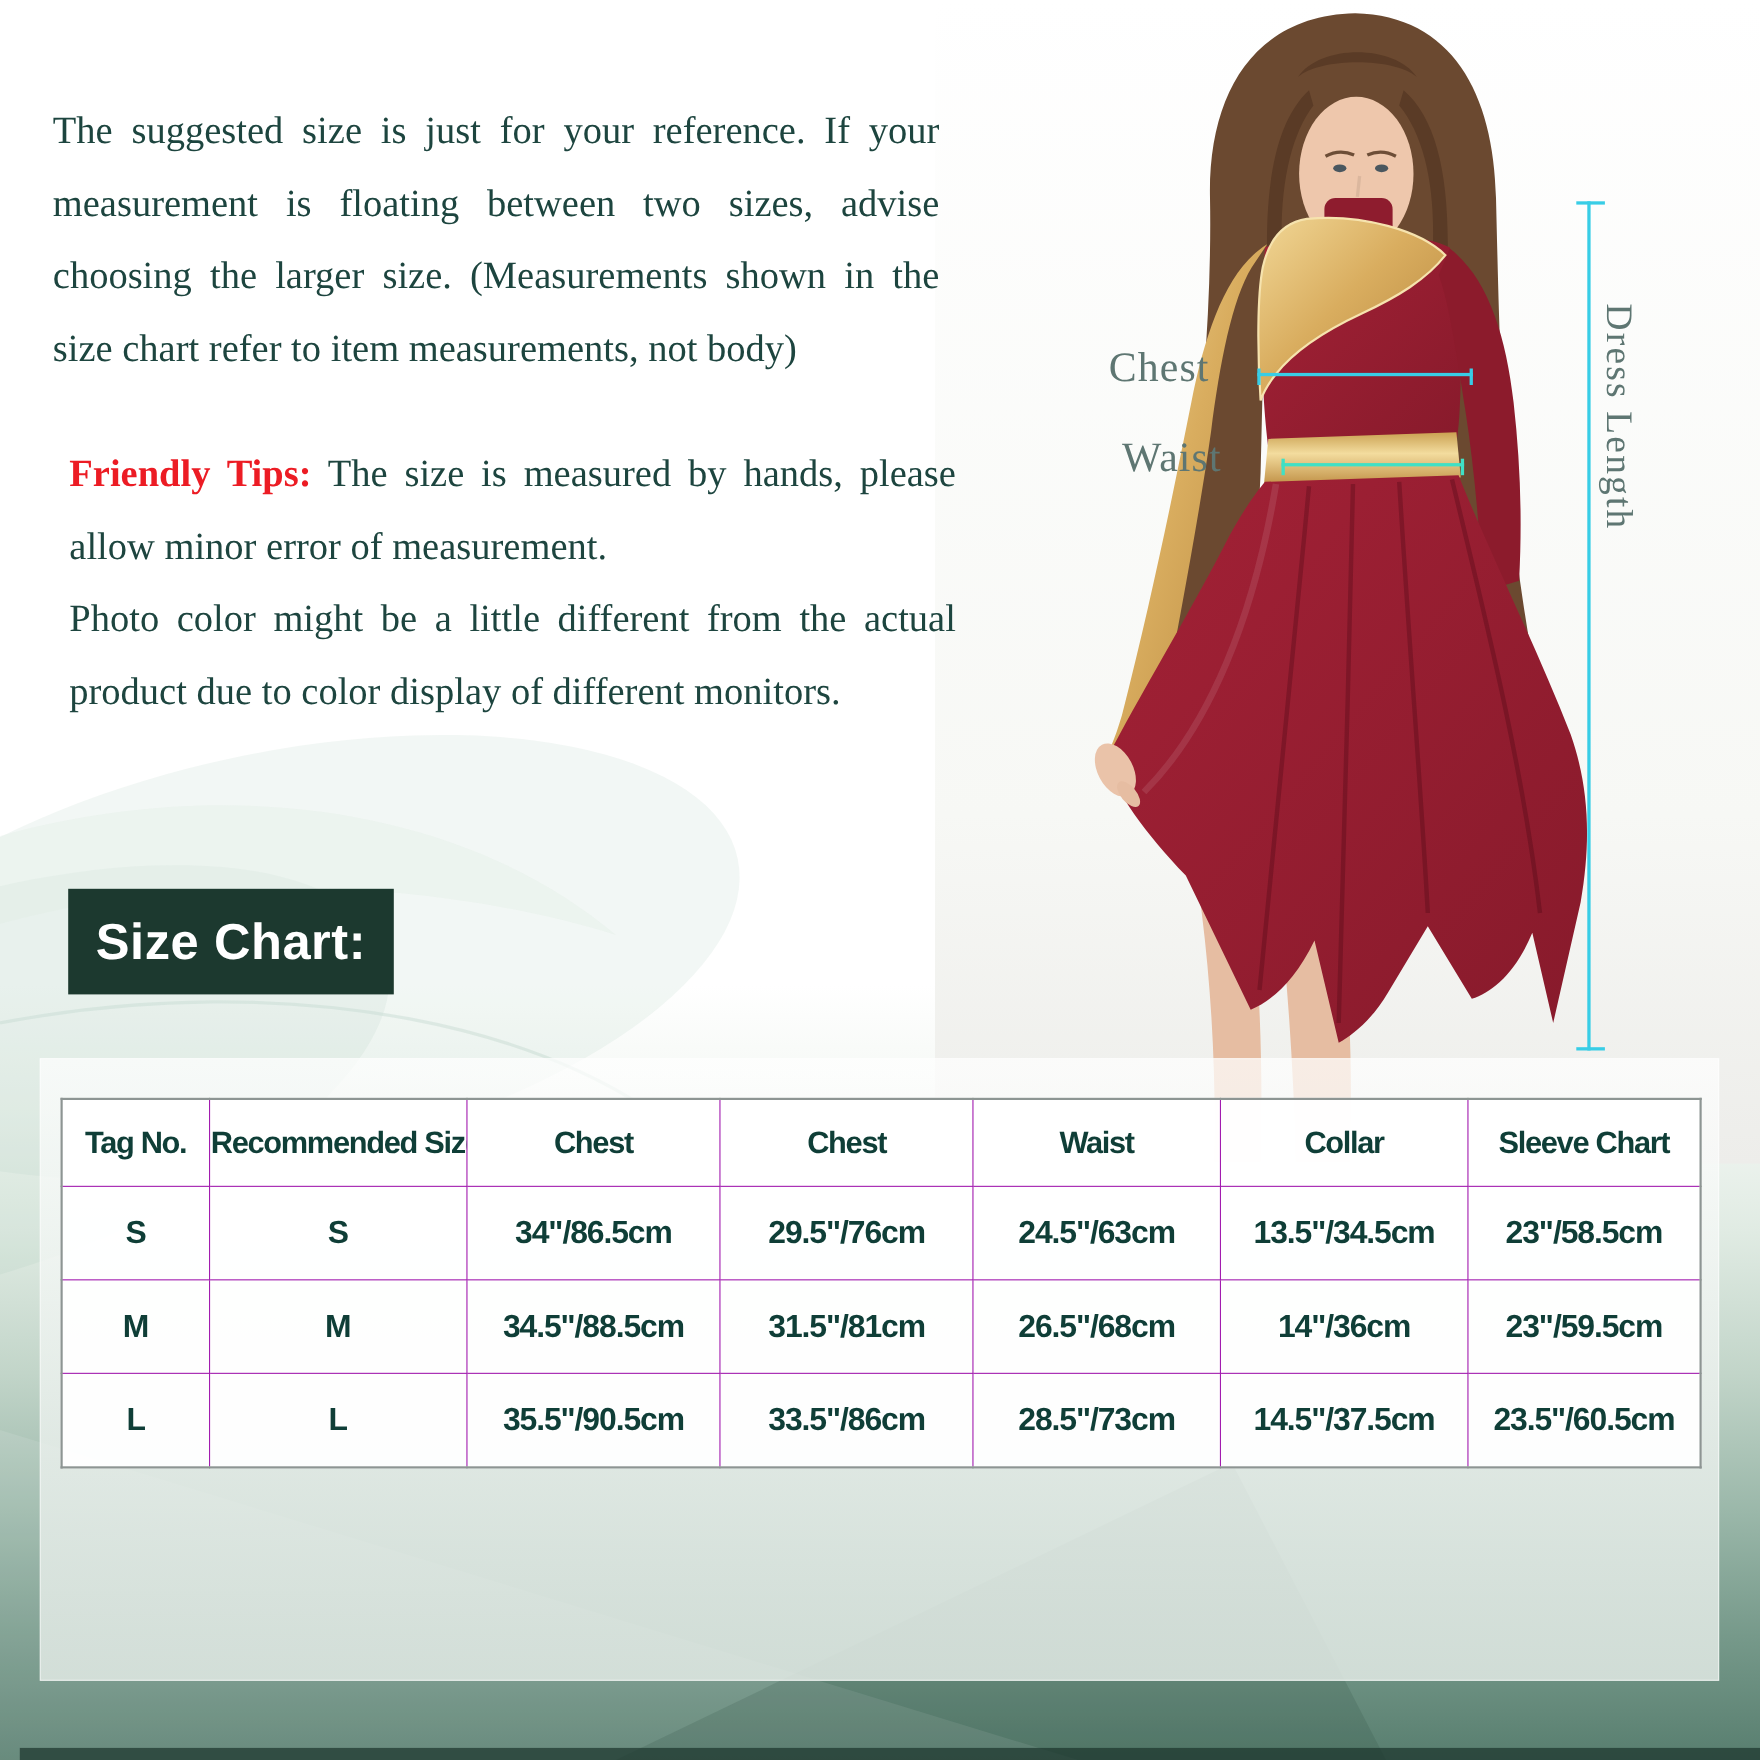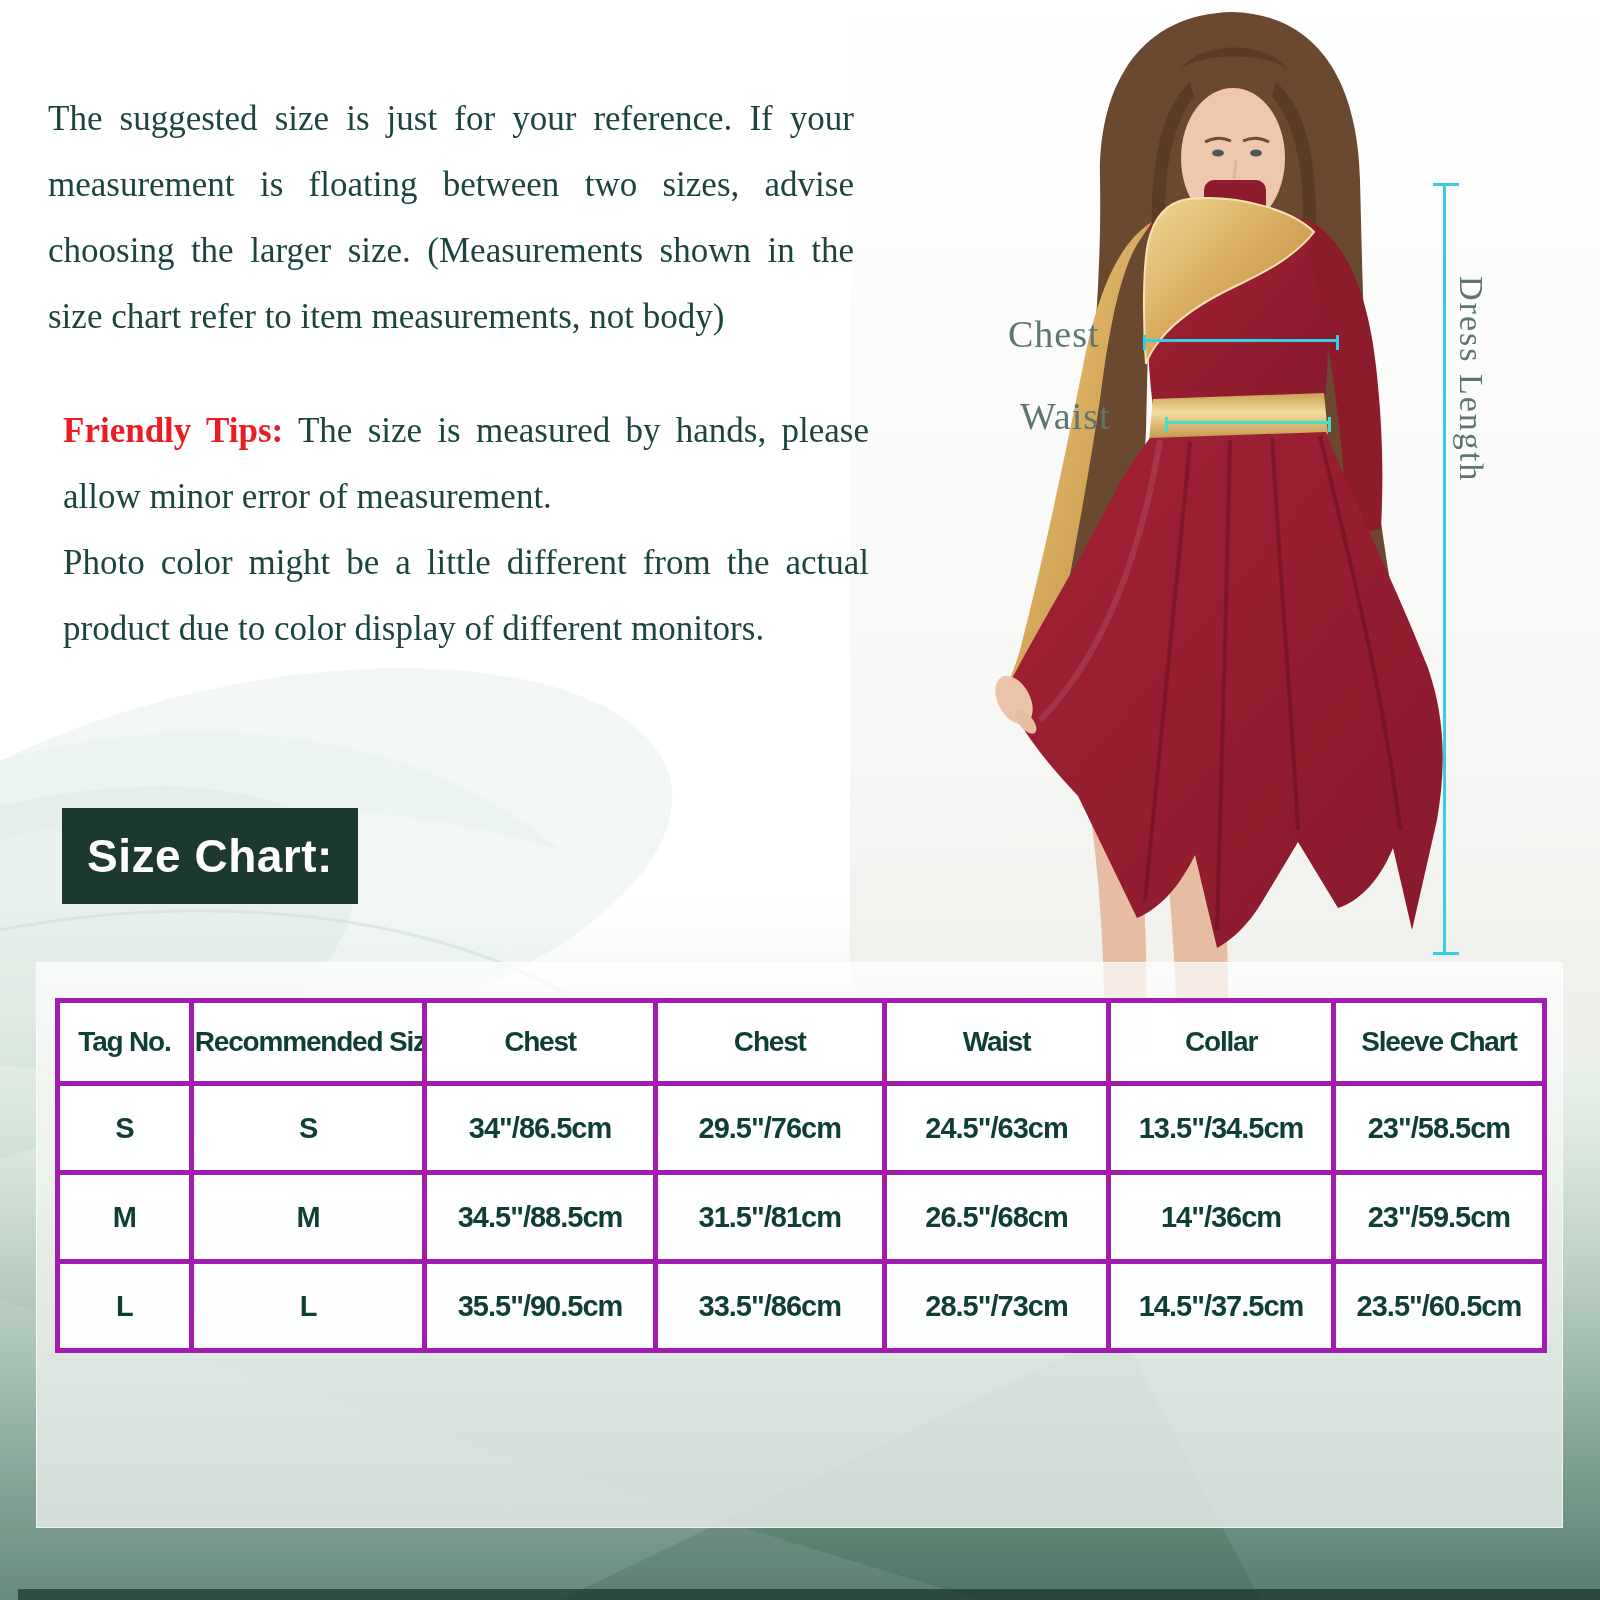--- a/index.html
+++ b/index.html
@@ -67,21 +67,21 @@
     padding:36px 16px 0 19px;box-sizing:border-box;
   }
   table.size-table{
     width:100%;border-collapse:collapse;table-layout:fixed;
     font-family:"Liberation Sans",sans-serif;font-weight:bold;
     color:var(--table-ink,#0f3e37);
     background:rgba(255,255,255,.94);
     border:2px solid #8d9593;
   }
   table.size-table th,table.size-table td{
-    border:5px solid #a21caf;text-align:center;vertical-align:middle;
+    border:1px solid #a21caf;text-align:center;vertical-align:middle;
     white-space:nowrap;overflow:hidden;
   }
   table.size-table th{height:76px;font-size:28px;letter-spacing:-1.2px;}
   table.size-table td{height:82px;font-size:29px;letter-spacing:-1px;}
 </style>
 </head>
 <body>
 
 <svg class="abs" style="left:0;top:0;" width="1600" height="1600" viewBox="0 0 1600 1600">
   <g opacity="0.5">

